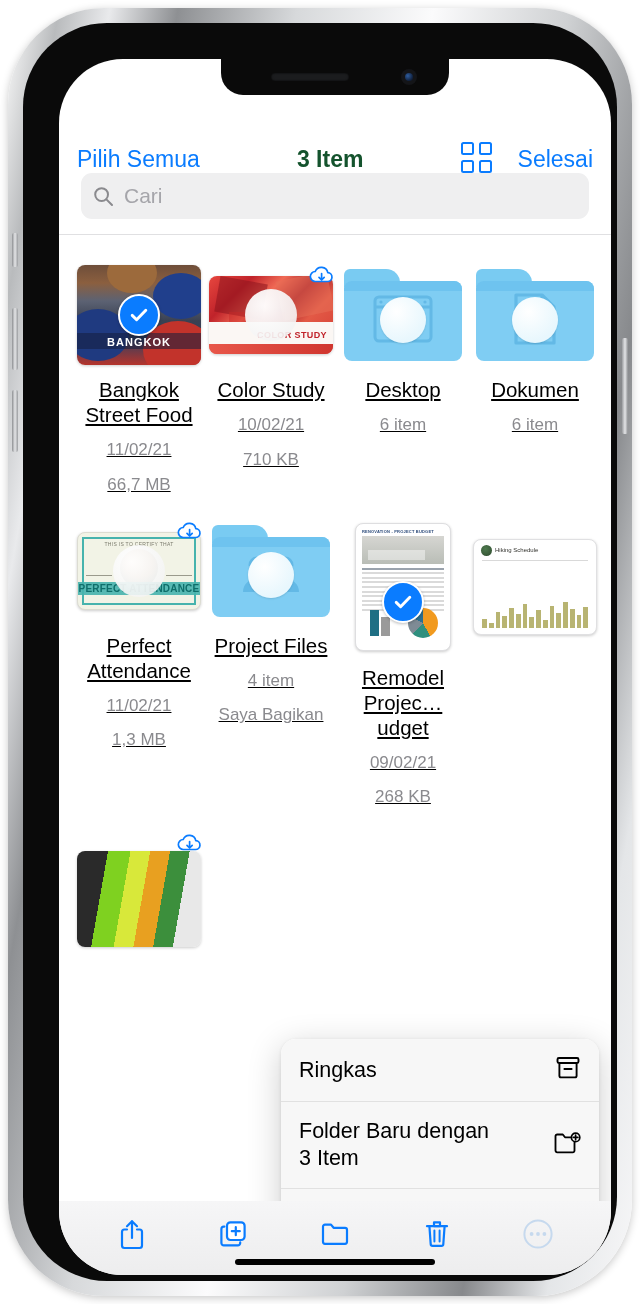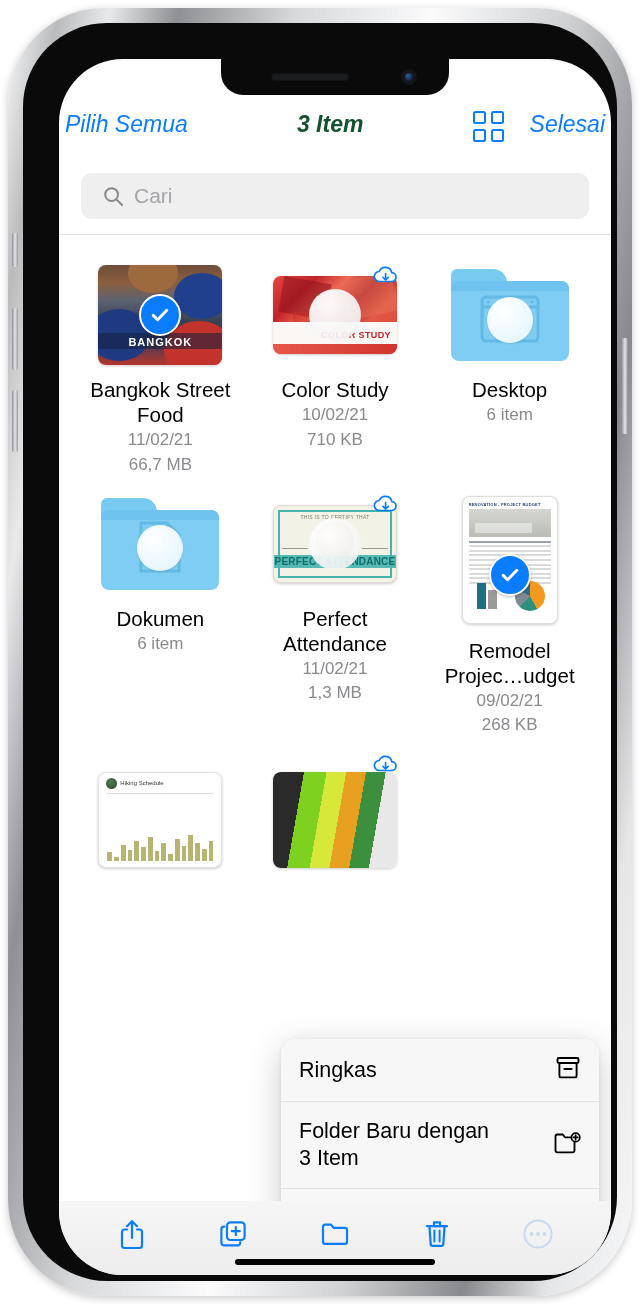--- a/index.html
+++ b/index.html
@@ -72,53 +72,53 @@
     width:30px; height:15px; border:2px solid #000; border-radius:4.5px;
     position:relative; display:flex; align-items:center; padding:1.5px;
   }
   .battery::after{ content:""; position:absolute; right:-4px; top:4.3px;
     width:2.2px; height:6px; background:#000; border-radius:0 1.5px 1.5px 0; }
   .battery i { display:block; height:100%; width:100%; background:#000; border-radius:2px; }
 
   
   .navbar {
     position:absolute; top:52px; left:0; right:0; height:62px;
-    display:flex; align-items:flex-start; padding:0 6px; z-index:20;font-style:italic;
+    display:flex; align-items:flex-end; padding:0 18px; z-index:20;
   }
   .nav-left  { flex:0 0 auto; font-size:23px; color:#0a7cff; white-space:nowrap; }
   .nav-title { flex:1 1 auto; text-align:center; font-size:23px; font-weight:700; color:#14532d; }
   .nav-grid  { flex:0 0 auto; margin-right:26px; display:grid; grid-template-columns:13px 13px;
                grid-template-rows:13px 13px; gap:5px; }
   .nav-grid span { border:2.6px solid #0a7cff; border-radius:2.5px; }
   .nav-right { flex:0 0 auto; font-size:23px; color:#0a7cff; white-space:nowrap; }
 
   
   .searchwrap { position:absolute; top:114px; left:0; right:0; padding:0 22px 14px; z-index:20; }
   .searchbar {
     height:46px; background:#efeff0; border-radius:11px;
-    display:flex; align-items:center; padding:0 22px; gap:10px;
+    display:flex; align-items:center; padding:0 12px; gap:10px;
   }
   .searchbar svg { flex:0 0 auto; }
   .search-ph { font-size:21px; color:#a5a5aa; }
   .hairline { position:absolute; top:175px; left:0; right:0; height:1px; background:#e0e0e2; z-index:20; }
 
   
   .content {
     position:absolute; top:176px; left:0; right:0; bottom:74px;
     overflow:hidden; background:#fff;
   }
   .grid {
-    display:grid; grid-template-columns:repeat(3,1fr);
-    padding:30px 14px 0; row-gap:17px;
+    display:grid; grid-template-columns:repeat(4,1fr);
+    padding:30px 14px 0; row-gap:24px;text-decoration:underline;
   }
   .cell { display:flex; flex-direction:column; align-items:center; padding:0 4px; }
   .thumbbox { position:relative; width:124px; height:100px; display:flex; align-items:center; justify-content:center; }
 
   .fname { margin-top:12px; font-size:20.5px; color:#000; text-align:center; line-height:1.22; max-width:150px; }
-  .fmeta { font-size:17px; color:#8a8a8e; text-align:center; line-height:1.34; margin-top:2px; }
+  .fmeta { font-size:17px; color:#8a8a8e; text-align:center; line-height:1.34; margin-top:12px; }
 
   
   .check {
     position:absolute; left:50%; top:50%; transform:translate(-50%,-50%);
     width:42px; height:42px; border-radius:50%; background:#0a7cff;
     border:2.5px solid #fff; display:flex; align-items:center; justify-content:center;
     box-shadow:0 1px 3px rgba(0,0,0,.25);
   }
   
   .cloud { position:absolute; right:-4px; top:-2px; }
@@ -388,20 +388,38 @@
                     <path d="M8.5 18.5a5 5 0 0 1-.3-10 6.6 6.6 0 0 1 12.6 1.2 4.4 4.4 0 0 1-.5 8.8z" fill="#fff" stroke="#0a7cff" stroke-width="1.7" stroke-linejoin="round"></path>
                     <path d="M14.6 10.6v6.4m0 0l-2.6-2.6m2.6 2.6l2.6-2.6" fill="none" stroke="#0a7cff" stroke-width="1.7" stroke-linecap="round" stroke-linejoin="round"></path>
                   </svg>
                 </div>
               </div>
               <div class="fname">Perfect Attendance</div>
               <div class="fmeta">11/02/21</div>
               <div class="fmeta">1,3 MB</div>
             </div>
 
+            <div class="cell">
+              <div class="thumbbox">
+                <div class="folder">
+                  <div class="tab"></div>
+                    <div class="body"></div>
+                  <svg class="glyph" width="64" height="44" viewBox="0 0 64 44">
+                    <circle cx="18" cy="13" r="8.5" fill="#63b9e6"></circle>
+                    <circle cx="46" cy="13" r="8.5" fill="#63b9e6"></circle>
+                    <path d="M4 40c0-8 6.4-13 14-13s14 5 14 13z" fill="#63b9e6"></path>
+                    <path d="M32 40c0-8 6.4-13 14-13s14 5 14 13z" fill="#63b9e6"></path>
+                  </svg>
+                  <div class="folder-disc"></div>
+                </div>
+              </div>
+              <div class="fname">Project Files</div>
+              <div class="fmeta">4 item</div>
+              <div class="fmeta">Saya Bagikan</div>
+            </div>
 
             <div class="cell">
               <div class="thumbbox" style="height:132px">
                 <div class="thumb ph-budget">
                   <div class="hdr">RENOVATION - PROJECT BUDGET</div>
                   <div class="img"></div>
                   <div class="tbl">
                       <i></i>
                       <i></i>
                       <i></i>

